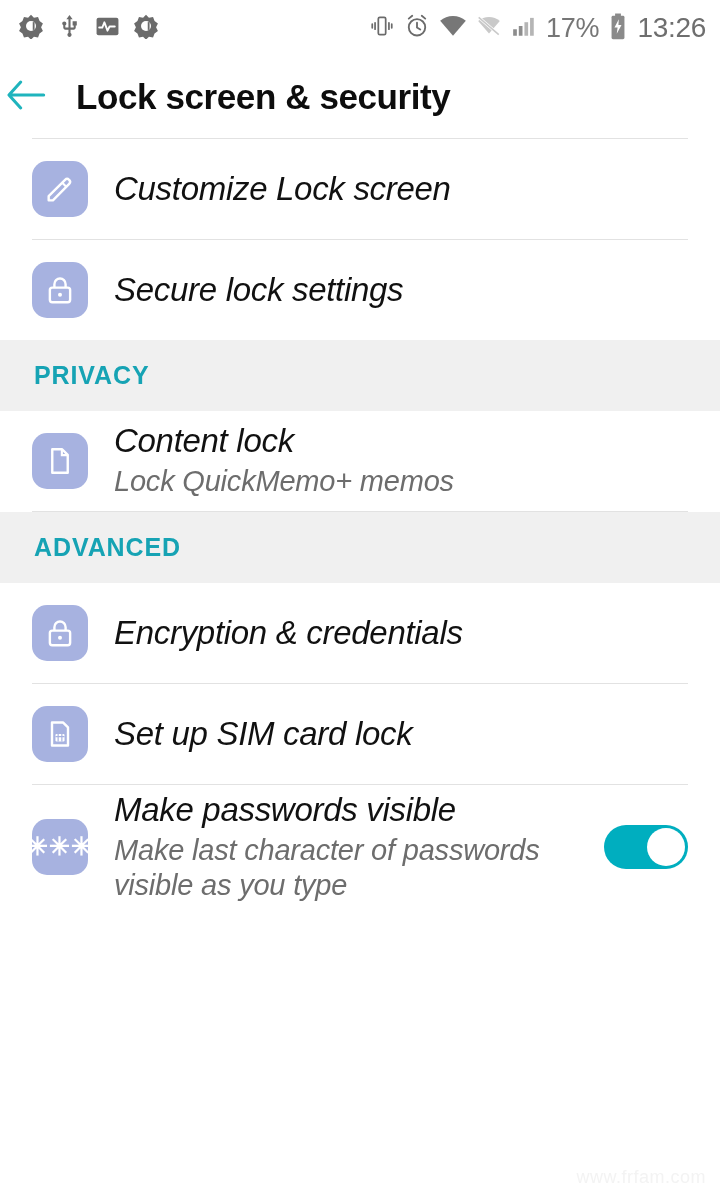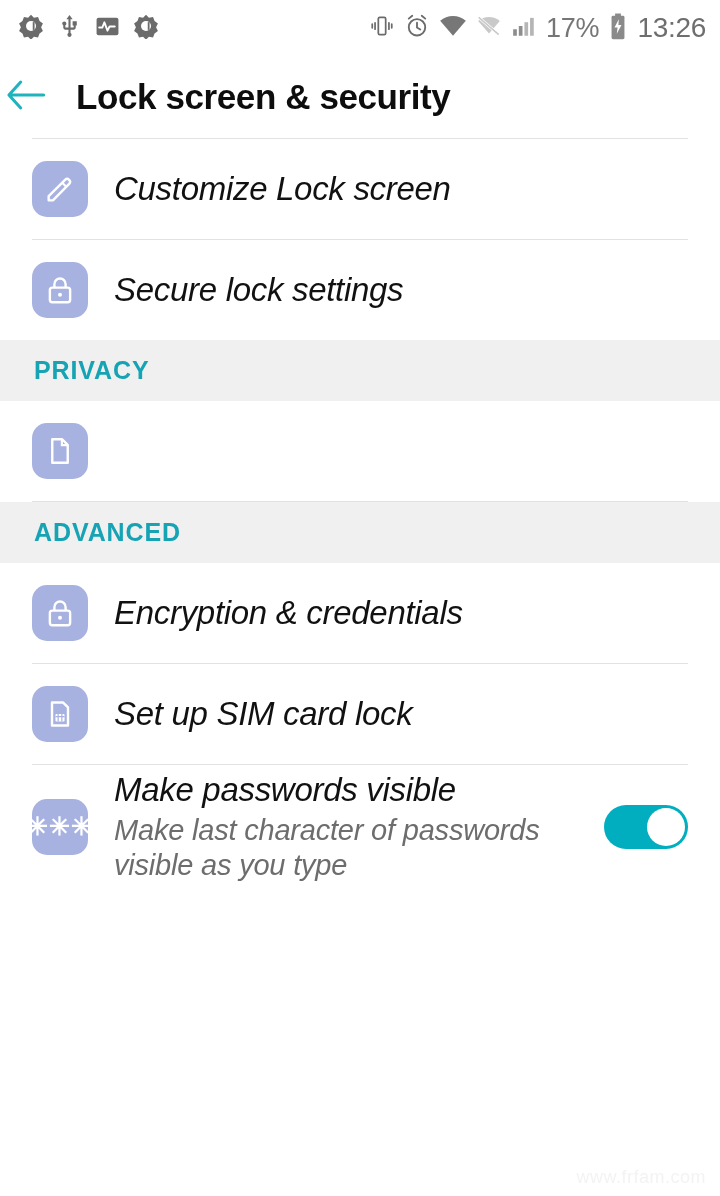--- a/index.html
+++ b/index.html
@@ -150,21 +150,21 @@
     left: 114px;
     top: -8px;
     font-size: 31px;
     color: #6d6d6d;
     letter-spacing: -0.2px;
   }
 
   
   .section {
     background: #f0f0f0;
-    height: 61px;
+    height: 71px;
     display: flex;
     align-items: center;
     padding-left: 34px;
   }
   .section-label {
     color: #16a3b4;
     font-size: 25px;
     font-weight: bold;
     letter-spacing: 0.9px;
   }
@@ -325,20 +325,24 @@
       <span class="section-label">PRIVACY</span>
     </div>
 
     <div class="row">
       <div class="icon-tile">
         <svg width="32" height="32" viewBox="0 0 24 24">
             <path d="M6.2 3.2h7.4l4.2 4.2v13.4H6.2z" fill="none" stroke="#ffffff" stroke-width="1.8" stroke-linejoin="round"></path>
             <path d="M13.4 3.4v4.2h4.2" fill="none" stroke="#ffffff" stroke-width="1.6"></path>
           </svg>
       </div>
+      <div class="row-text">
+        <div class="row-title">Content lock</div>
+        <div class="row-sub">Lock QuickMemo+ memos</div>
+      </div>
     </div>
     <div class="divider"></div>
 
 
     <div class="section">
       <span class="section-label">ADVANCED</span>
     </div>
 
     <div class="row">
       <div class="icon-tile">

